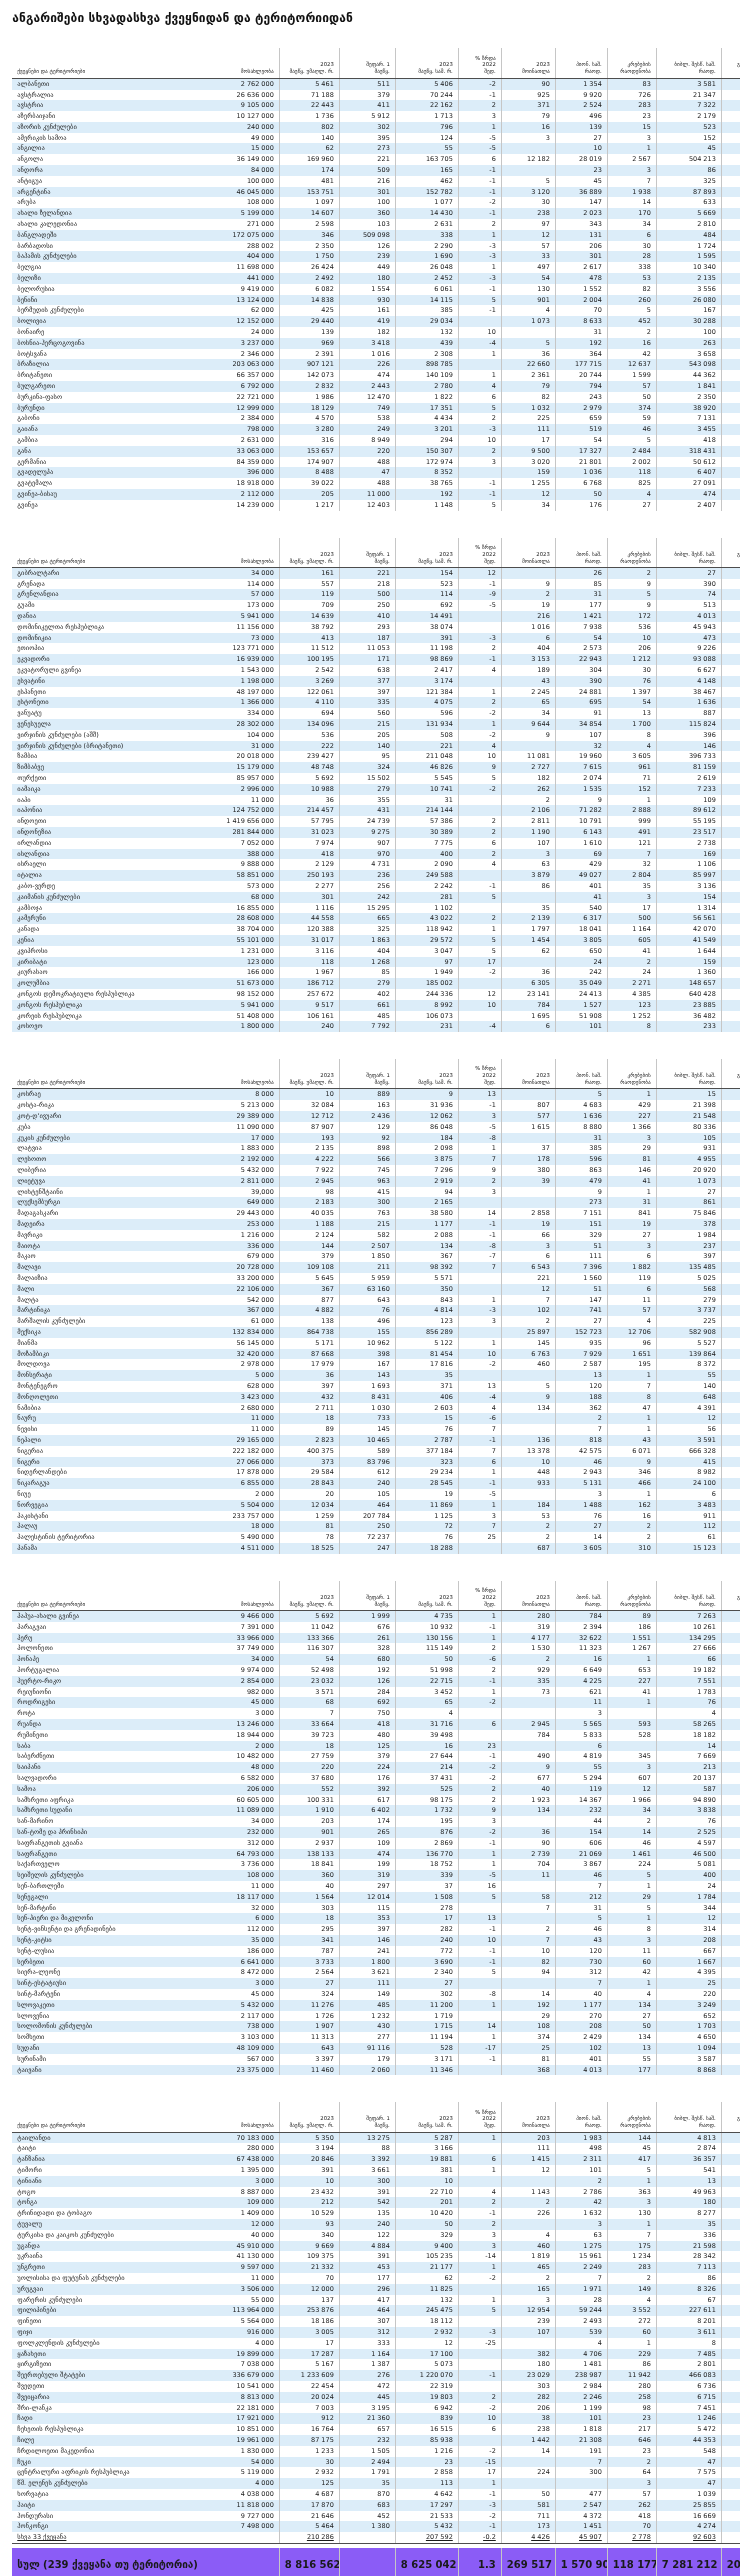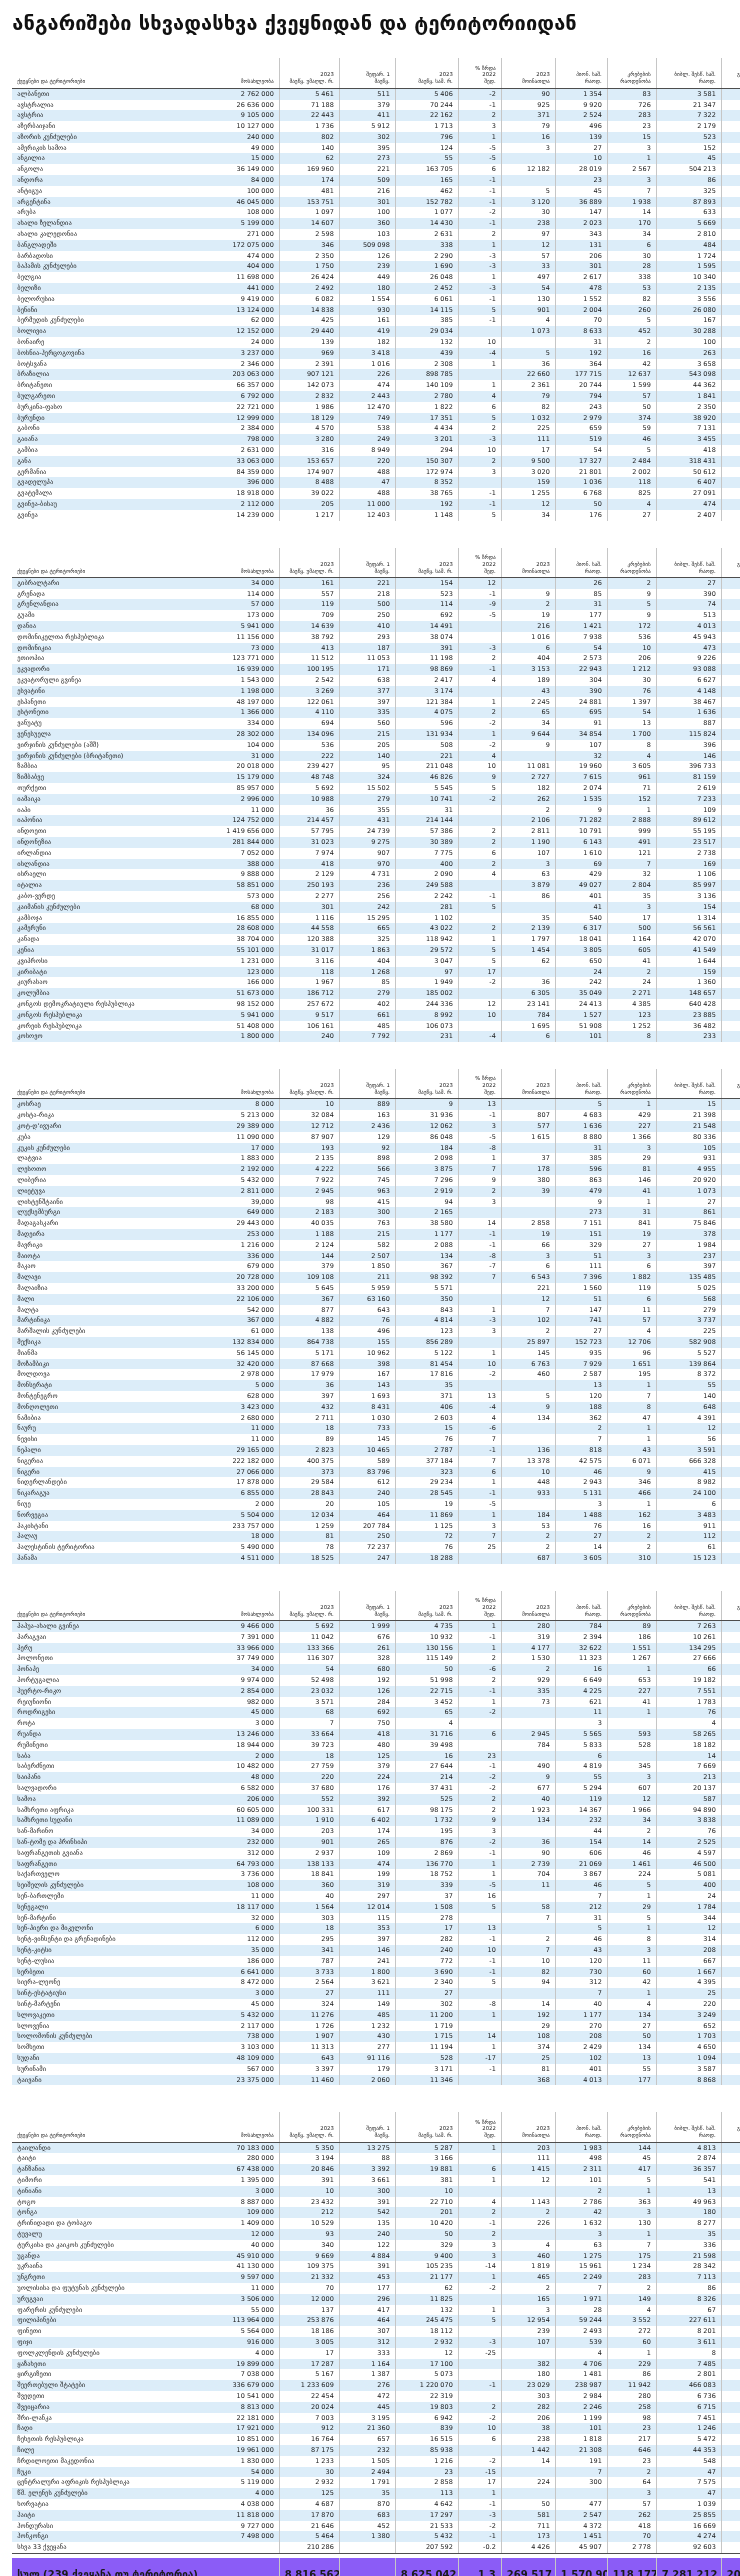--- a/index.html
+++ b/index.html
@@ -4,21 +4,21 @@
 <style>
   html,body{margin:0;padding:0;background:#ffffff;}
   body{
     width:740px;min-height:2576px;
     font-family:"DejaVu Sans",sans-serif;
     color:#1a1a1a;
     -webkit-font-smoothing:antialiased;
   }
   .page{padding:11px 10px 37px 8.6px;}
   h1.title{
-    font-size:20px;font-weight:700;color:#111;
+    font-size:12px;font-weight:700;color:#111;
     margin:0 0 3.7px 3.7px;letter-spacing:0.1px;
   }
   table.report{
     border-collapse:collapse;table-layout:fixed;
     width:719px;margin:27px 0 0 3.7px;
   }
   table.report.first{margin-top:23.4px;}
   col.c0{width:204px;}  col.c1{width:63px;} col.c2{width:60px;}
   col.c3{width:56px;}   col.c4{width:63px;} col.c5{width:43px;}
   col.c6{width:54px;}   col.c7{width:52px;}  col.c8{width:49px;}
@@ -31,21 +31,21 @@
   }
   th.c0{text-align:left;}
   td{
     font-size:6.5px;height:10.8px;line-height:10.8px;
     padding:0 5px;white-space:nowrap;overflow:hidden;
     text-align:right;
   }
   td.c0{text-align:left;}
   th.sep,td.sep{border-left:0.6px solid #c6c6c6;}
   tr.odd td{background:#dcedf9;}
-  tr.lastdata td{border-bottom:0.9px solid #4d4d4d;}
+  tr.lastdata td{border-bottom:0.9px solid #4d4d4d;text-decoration:underline;}
   tr.spacer td{height:4.3px;line-height:4.3px;border:none;background:#fff;}
   tr.total td{
     background:#8b5cf6;font-weight:700;font-size:10px;
     height:33px;line-height:19px;
   }
 </style>
 </head>
 <body>
 
 <div class="page">
@@ -280,21 +280,21 @@
             <td class="c4 sep">338</td>
             <td class="c5 sep">1</td>
             <td class="c6 sep">12</td>
             <td class="c7 sep">131</td>
             <td class="c8 sep">6</td>
             <td class="c9 sep">484</td>
             <td class="c10 sep">1 189</td>
           </tr>
           <tr>
             <td class="c0">ბარბადოსი</td>
-            <td class="c1">474 000</td>
+            <td class="c1">288 002</td>
             <td class="c2 sep">2 350</td>
             <td class="c3 sep">126</td>
             <td class="c4 sep">2 290</td>
             <td class="c5 sep">-3</td>
             <td class="c6 sep">57</td>
             <td class="c7 sep">206</td>
             <td class="c8 sep">30</td>
             <td class="c9 sep">1 724</td>
             <td class="c10 sep">6 020</td>
           </tr>

